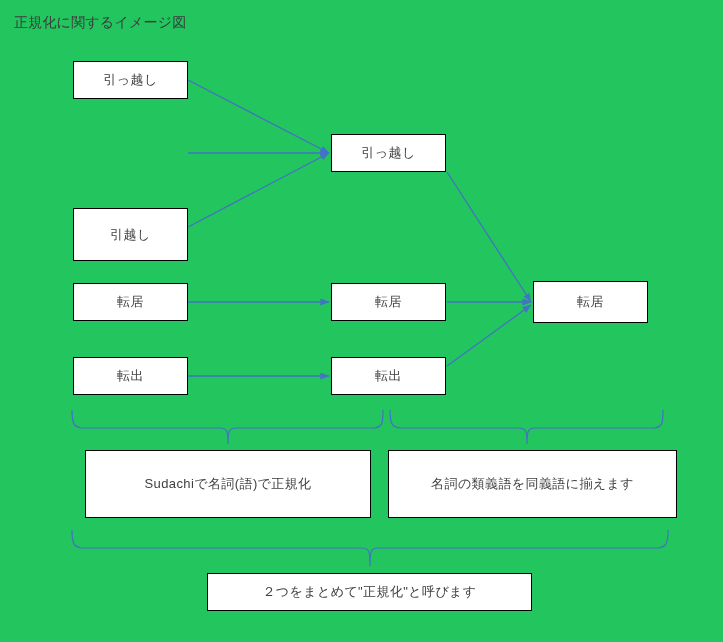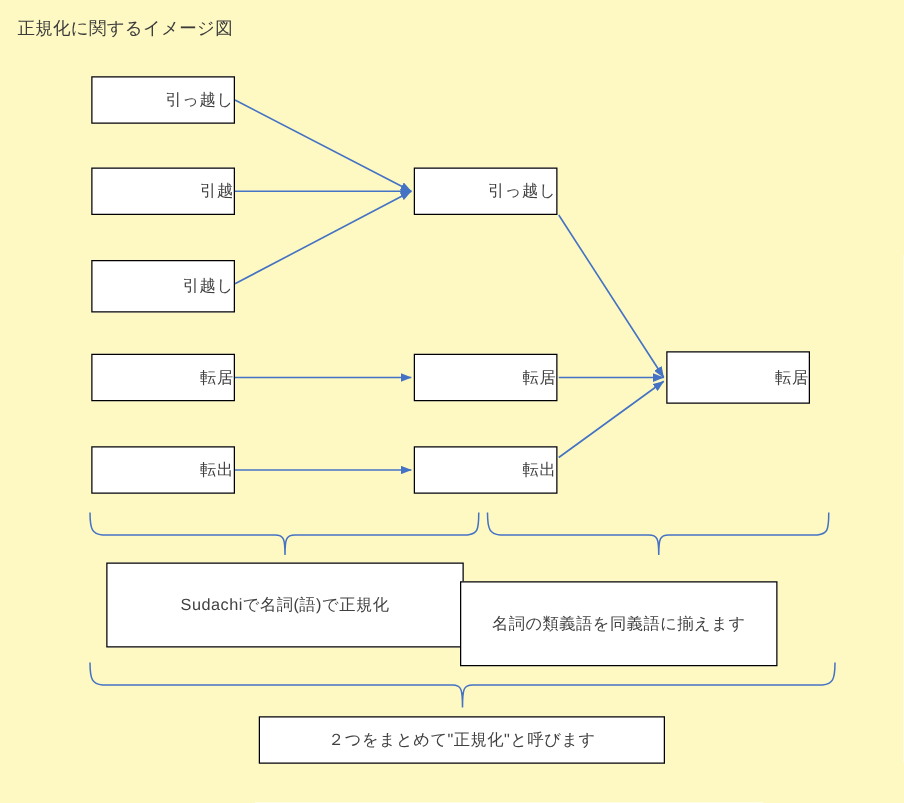--- a/index.html
+++ b/index.html
@@ -7,40 +7,40 @@
     padding: 0;
     background: #ffffff;
   }
   body {
     font-family: "Liberation Sans", "DejaVu Sans", sans-serif;
   }
   #canvas {
     position: relative;
     width: 723px;
     height: 642px;
-    background: #fef9c3;
+    background: #22c55e;
     overflow: hidden;
   }
   .title {
     position: absolute;
     left: 14px;
     top: 14px;
     font-size: 14px;
     color: #3b3b3b;
     white-space: nowrap;
     letter-spacing: 0.2px;
   }
   .node {
     position: absolute;
     box-sizing: border-box;
     border: 1.2px solid #000000;
     background: #ffffff;
     display: flex;
     align-items: center;
-    justify-content: flex-end;
+    justify-content: center;
     font-size: 13px;
     color: #404040;
     letter-spacing: 0.5px;
     z-index: 3;
   }
   .caption {
     position: absolute;
     box-sizing: border-box;
     border: 1.2px solid #000000;
     background: #ffffff;
@@ -106,24 +106,21 @@
     <path d="M 390 410 C 390 424, 392 427, 400 428 L 519 428 C 526 428, 527 431, 527 444
              C 527 431, 528 428, 535 428 L 654 428 C 662 427, 663 424, 663 410" fill="none" stroke="#4472c4" stroke-width="1.2"></path>
 
     <path d="M 72 530 C 72 544, 74 547, 82 548 L 362 548 C 369 548, 370 551, 370 566
              C 370 551, 371 548, 378 548 L 658 548 C 666 547, 668 544, 668 530" fill="none" stroke="#4472c4" stroke-width="1.2"></path>
   </svg>
 
   <div class="node" style="left:73px; top:61px; width:115px; height:38px;">
     <span>引っ越し</span>
   </div>
-  <div class="node" style="left:73px; top:134px; width:115px; height:38px;">
-    <span>引越</span>
-  </div>
-  <div class="node" style="left:73px; top:208px; width:115px; height:42px;">
+  <div class="node" style="left:73px; top:208px; width:115px; height:53px;">
     <span>引越し</span>
   </div>
   <div class="node" style="left:73px; top:283px; width:115px; height:38px;">
     <span>転居</span>
   </div>
   <div class="node" style="left:73px; top:357px; width:115px; height:38px;">
     <span>転出</span>
   </div>
 
   <div class="node" style="left:331px; top:134px; width:115px; height:38px;">
@@ -137,21 +134,21 @@
   </div>
 
   <div class="node" style="left:533px; top:281px; width:115px; height:42px;">
     <span>転居</span>
   </div>
 
   <div class="caption" style="left:85px; top:450px; width:286px; height:68px;">
     <span class="ln">Sudachiで名詞(語)で正規化</span>
   </div>
 
-  <div class="caption" style="left:368px; top:450px; width:254px; height:68px;margin-top:15px;">
+  <div class="caption" style="left:388px; top:450px; width:289px; height:68px;">
     <span class="ln">名詞の類義語を同義語に揃えます</span>
   </div>
 
   <div class="caption" style="left:207px; top:573px; width:325px; height:38px;">
     <span class="ln">２つをまとめて"正規化"と呼びます</span>
   </div>
 
 </div>
 
 </body></html>

